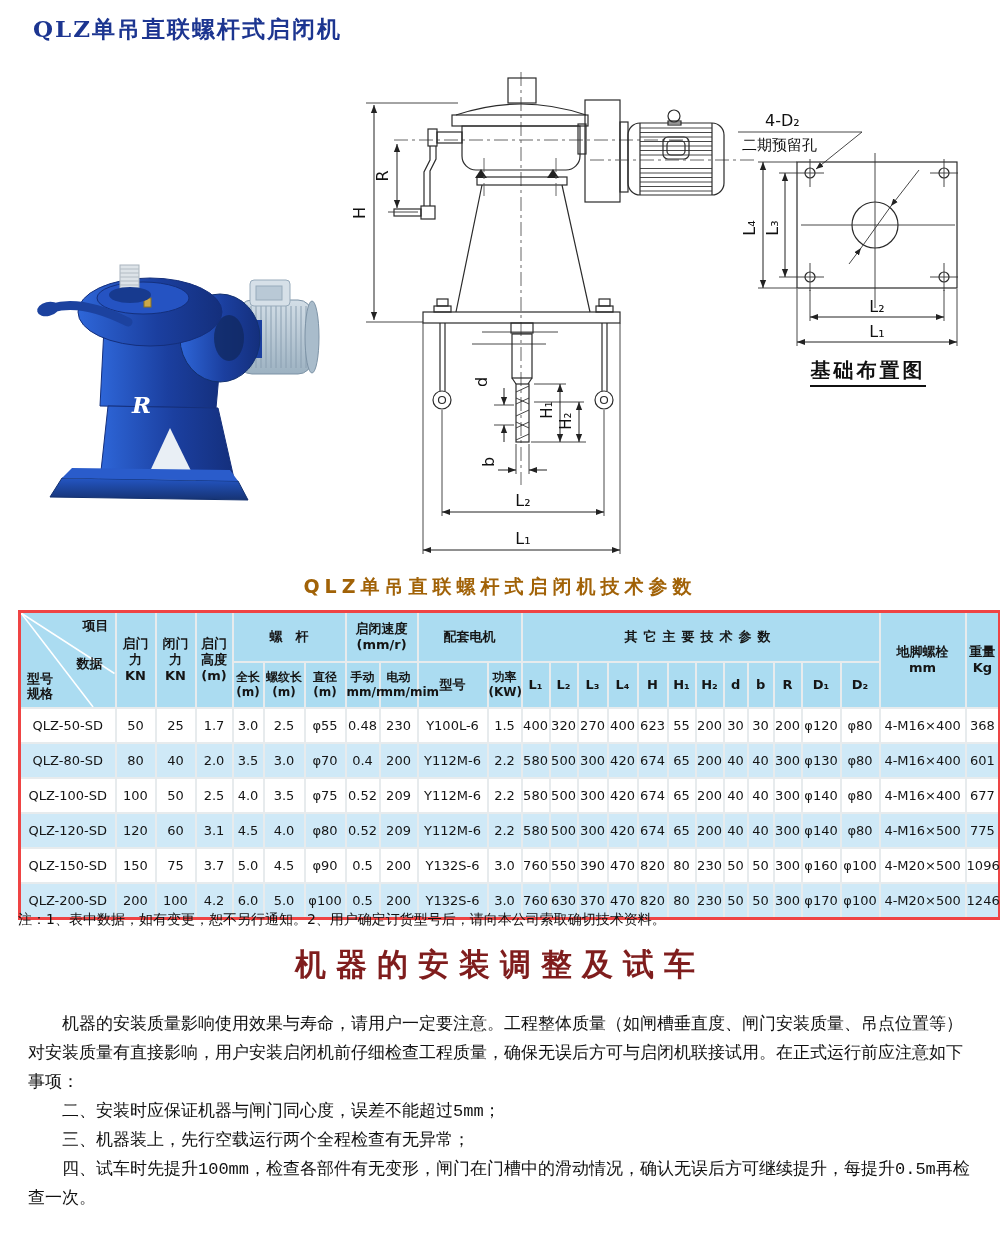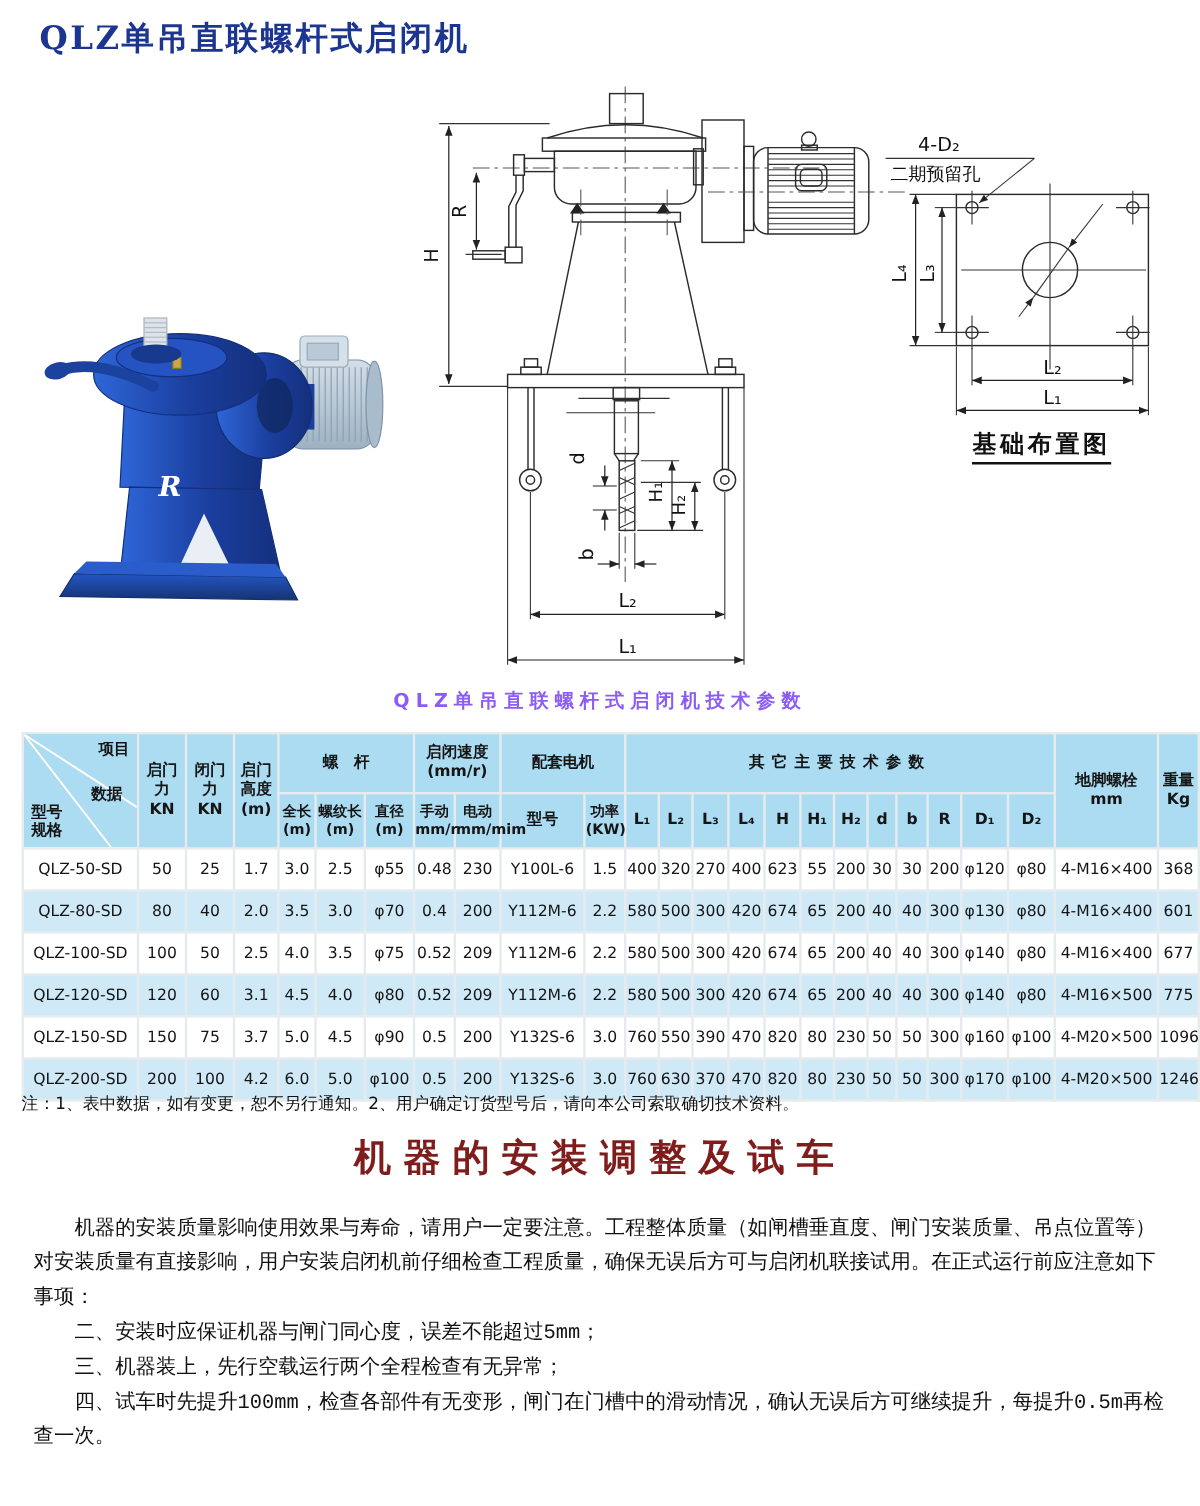--- a/index.html
+++ b/index.html
@@ -1,31 +1,31 @@
 <!DOCTYPE html>
 <html><head>
 <meta charset="utf-8">
 <style>
   html,body{margin:0;padding:0;}
   body{width:1000px;height:1255px;background:#fff;position:relative;
        font-family:"DejaVu Sans","Liberation Sans",sans-serif;color:#111;overflow:hidden;}
   .page-title{position:absolute;left:33px;top:14px;font-family:"DejaVu Serif","Liberation Serif",serif;
-       font-weight:bold;font-size:27px;color:#1c3590;letter-spacing:2px;}
+       font-weight:bold;font-size:23px;color:#1c3590;letter-spacing:2px;}
   #drawing{position:absolute;left:0;top:60px;}
   .ln{stroke:#2b2b2b;fill:none;stroke-width:1.2;}
   .thin{stroke:#333;fill:none;stroke-width:0.9;}
   .dim{stroke:#222;fill:none;stroke-width:1;}
   .cl{stroke:#555;fill:none;stroke-width:0.9;stroke-dasharray:14 4 3 4;}
   .dt{font-size:16px;fill:#111;}
   .dts{font-size:15px;fill:#111;}
   .cap{font-size:20px;font-weight:bold;fill:#111;}
   .tbl-title{position:absolute;top:574px;left:0;width:1000px;text-align:center;
-       font-size:16px;font-weight:bold;letter-spacing:5px;color:#8b5cf6;}
+       font-size:19px;font-weight:bold;letter-spacing:5px;color:#a16207;}
   table.spec{position:absolute;left:18px;top:610px;width:967px;border-collapse:collapse;
-       table-layout:fixed;font-size:13px;color:#151515;border:1px solid #ef4444;}
+       table-layout:fixed;font-size:13px;color:#151515;border:3px solid #ef4444;}
   table.spec th,table.spec td{border:2px solid #e7ebed;text-align:center;vertical-align:middle;padding:0;}
   table.spec thead th{background:#abdcf1;font-weight:bold;white-space:pre-line;line-height:1.22;font-size:13px;}
   table.spec thead th.unit{font-size:12px;}
   table.spec thead tr.h1 th{height:48px;}
   table.spec thead tr.h2 th{height:44px;}
   table.spec tbody td{height:33px;background:#fff;}
   table.spec tbody tr.stripe td{background:#cfe9f7;}
   th.other{letter-spacing:6px;}
   th.corner{position:relative;background:#abdcf1;}
   .corner-svg{position:absolute;left:0;top:0;width:100%;height:100%;}

